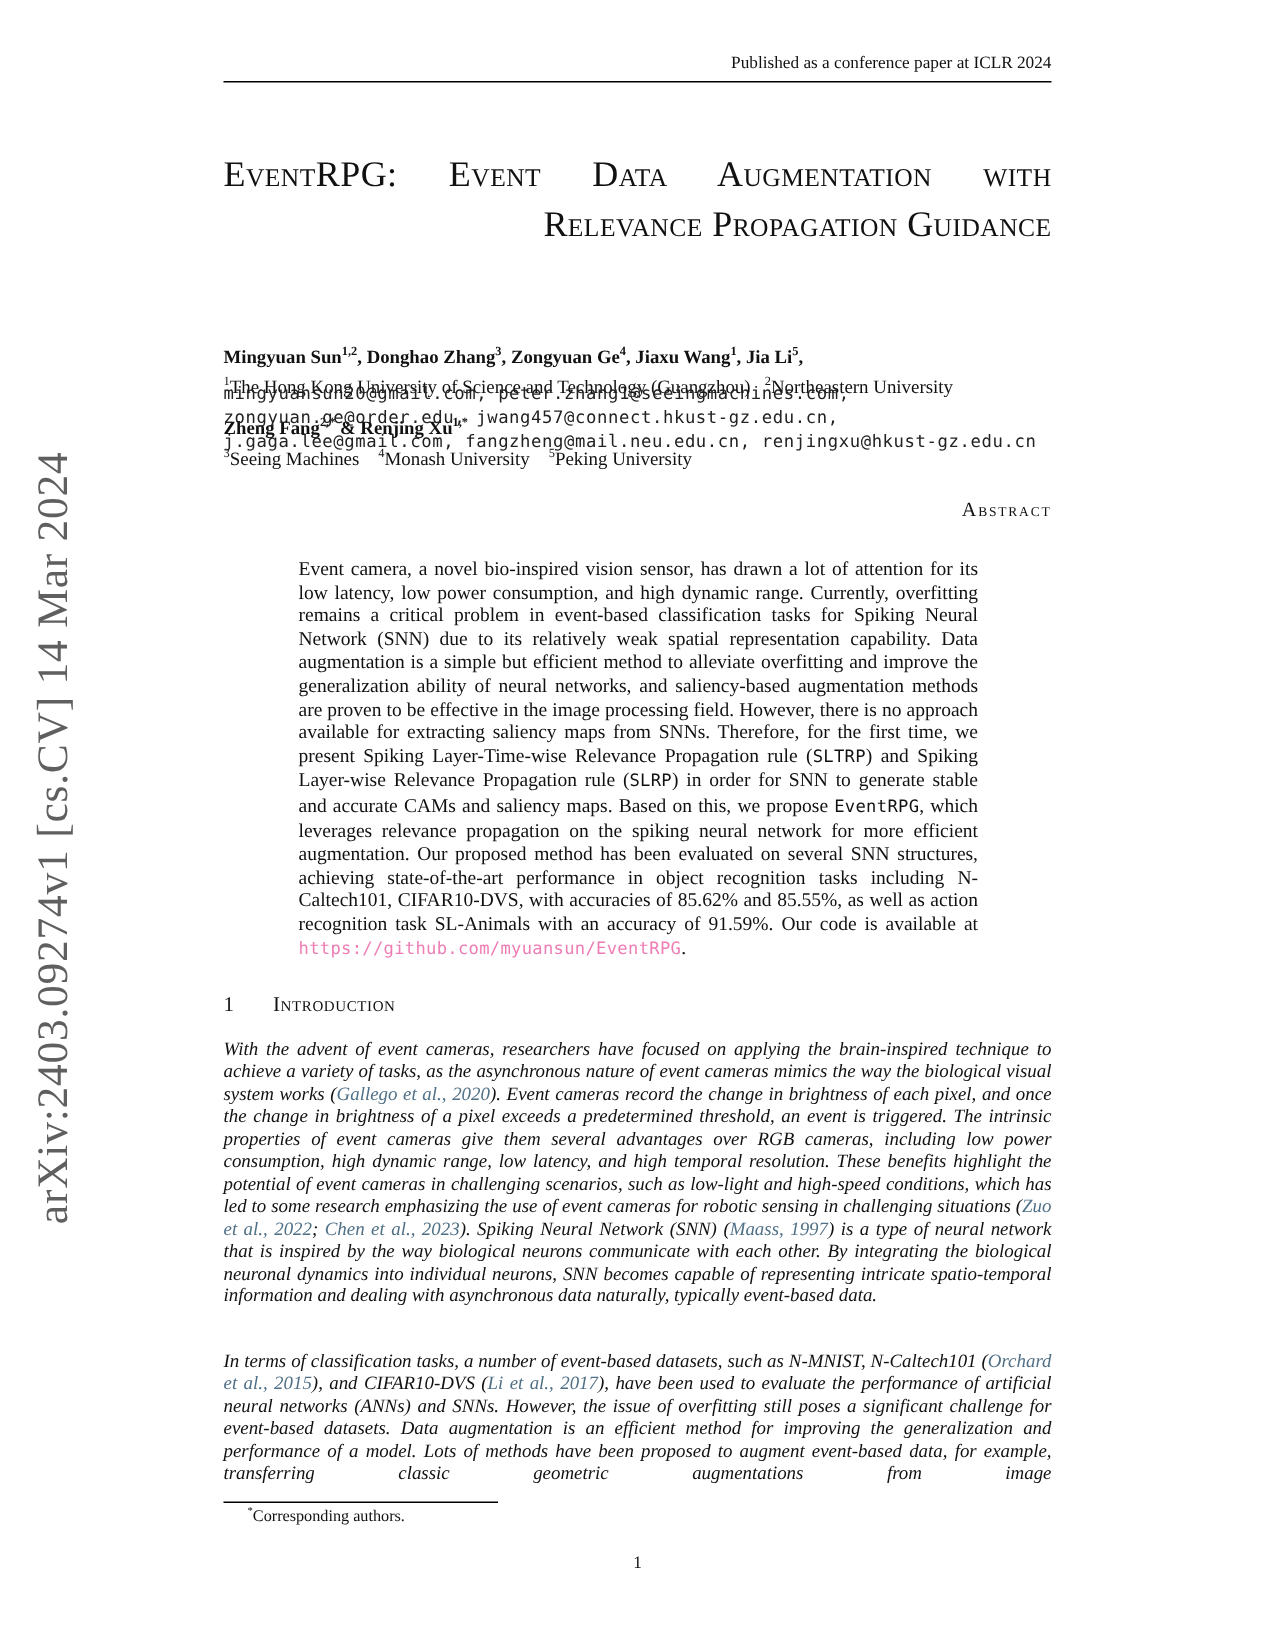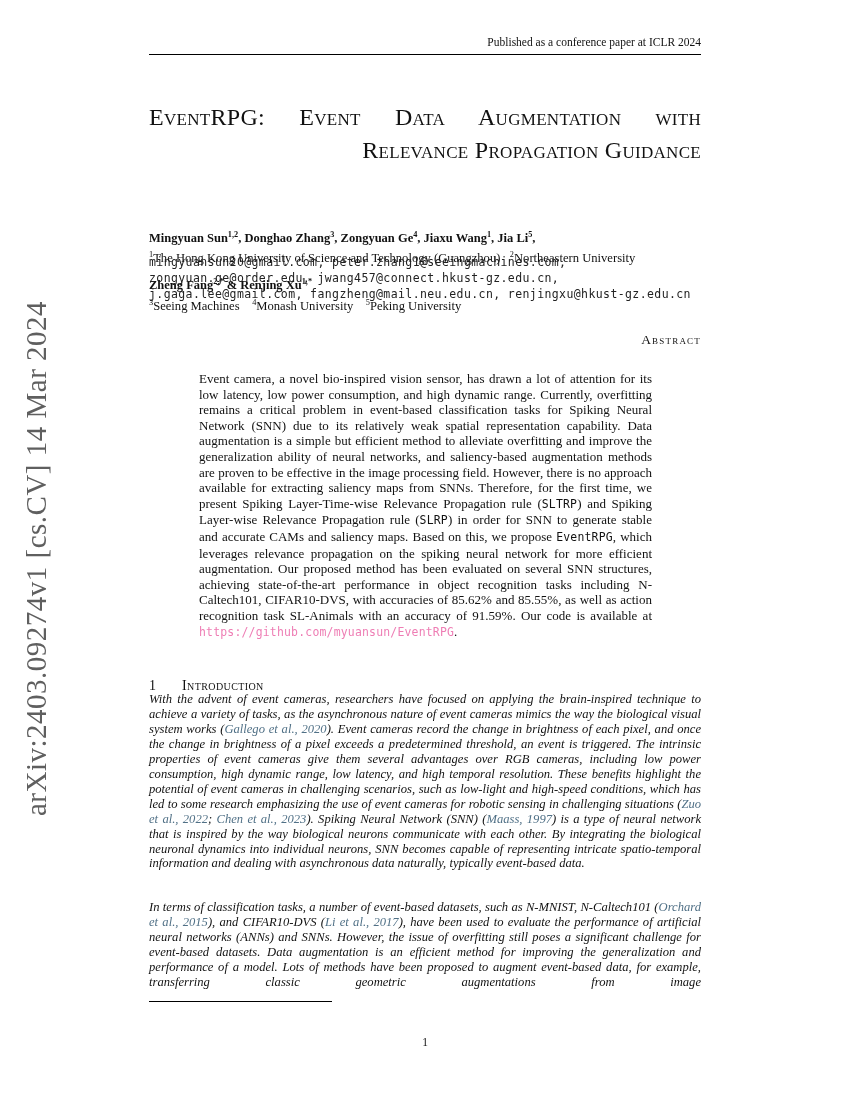--- a/index.html
+++ b/index.html
@@ -20,21 +20,21 @@
   .title-line1 { text-align: justify; text-align-last: justify; }
   .title-line2 { text-align: right; }
 
   .authors { left: 149px; top: 200px; width: 552px; font-weight: bold; font-size: 12.5px; line-height: 15.5px; white-space: pre-wrap; }
   .affils  { left: 149px; top: 218px; width: 600px; font-size: 12.6px; line-height: 16px; white-space: pre-wrap; }
   .emails  { left: 149px; top: 254px; width: 600px; font-family: "DejaVu Sans Mono", "Liberation Mono", monospace; font-size: 11.5px; letter-spacing: 0.4px; line-height: 16.2px; color: #222; }
 
   .abstract-heading { left: 149px; top: 332px; width: 552px; text-align: right; font-variant: small-caps; font-size: 13.5px; letter-spacing: 1.2px; }
   .abstract-body { left: 199px; top: 371px; width: 453px; font-size: 13px; line-height: 15.6px; text-align: justify; }
 
-  .section-heading { left: 149px; top: 663px; width: 552px; font-size: 14px; margin-top: 15px; }
+  .section-heading { left: 149px; top: 663px; width: 552px; font-size: 14px; }
   .section-number { display: inline-block; }
   .section-title { display: inline-block; margin-left: 26px; font-variant: small-caps; letter-spacing: 0.4px; }
 
   .body-para { left: 149px; width: 552px; font-size: 12.6px; line-height: 14.95px; text-align: justify; font-style: italic; }
   .para-1 { top: 692px; }
   .para-2 { top: 900px; text-align-last: justify; }
 
   .footnote-rule { left: 149px; top: 1001px; width: 183px; height: 1px; background: #000; }
   .footnote { left: 165px; top: 1005px; width: 400px; font-size: 10.8px; }
 
@@ -90,16 +90,17 @@
   <div class="abs abstract-body"><span>Event camera, a novel bio-inspired vision sensor, has drawn a lot of attention for its low latency, low power consumption, and high dynamic range. Currently, overfitting remains a critical problem in event-based classification tasks for Spiking Neural Network (SNN) due to its relatively weak spatial representation capability. Data augmentation is a simple but efficient method to alleviate overfitting and improve the generalization ability of neural networks, and saliency-based augmentation methods are proven to be effective in the image processing field. However, there is no approach available for extracting saliency maps from SNNs. Therefore, for the first time, we present Spiking Layer-Time-wise Relevance Propagation rule (</span><span class="seg-mono">SLTRP</span><span>) and Spiking Layer-wise Relevance Propagation rule (</span><span class="seg-mono">SLRP</span><span>) in order for SNN to generate stable and accurate CAMs and saliency maps. Based on this, we propose </span><span class="seg-mono">EventRPG</span><span>, which leverages relevance propagation on the spiking neural network for more efficient augmentation. Our proposed method has been evaluated on several SNN structures, achieving state-of-the-art performance in object recognition tasks including N-Caltech101, CIFAR10-DVS, with accuracies of 85.62% and 85.55%, as well as action recognition task SL-Animals with an accuracy of 91.59%. Our code is available at </span><span class="seg-url">https://github.com/myuansun/EventRPG</span><span>.</span></div>
 
   <div class="abs section-heading">
     <span class="section-number">1</span><span class="section-title">Introduction</span>
   </div>
 
   <div class="abs body-para para-1"><span>With the advent of event cameras, researchers have focused on applying the brain-inspired technique to achieve a variety of tasks, as the asynchronous nature of event cameras mimics the way the biological visual system works (</span><span class="seg-cite">Gallego et al., 2020</span><span>). Event cameras record the change in brightness of each pixel, and once the change in brightness of a pixel exceeds a predetermined threshold, an event is triggered. The intrinsic properties of event cameras give them several advantages over RGB cameras, including low power consumption, high dynamic range, low latency, and high temporal resolution. These benefits highlight the potential of event cameras in challenging scenarios, such as low-light and high-speed conditions, which has led to some research emphasizing the use of event cameras for robotic sensing in challenging situations (</span><span class="seg-cite">Zuo et al., 2022</span><span>; </span><span class="seg-cite">Chen et al., 2023</span><span>). Spiking Neural Network (SNN) (</span><span class="seg-cite">Maass, 1997</span><span>) is a type of neural network that is inspired by the way biological neurons communicate with each other. By integrating the biological neuronal dynamics into individual neurons, SNN becomes capable of representing intricate spatio-temporal information and dealing with asynchronous data naturally, typically event-based data.</span></div>
   <div class="abs body-para para-2"><span>In terms of classification tasks, a number of event-based datasets, such as N-MNIST, N-Caltech101 (</span><span class="seg-cite">Orchard et al., 2015</span><span>), and CIFAR10-DVS (</span><span class="seg-cite">Li et al., 2017</span><span>), have been used to evaluate the performance of artificial neural networks (ANNs) and SNNs. However, the issue of overfitting still poses a significant challenge for event-based datasets. Data augmentation is an efficient method for improving the generalization and performance of a model. Lots of methods have been proposed to augment event-based data, for example, transferring classic geometric augmentations from image</span></div>
 
   <div class="abs footnote-rule"></div>
+  <div class="abs footnote"><sup class="seg-sup">*</sup><span>Corresponding authors.</span></div>
 
   <div class="abs page-number">1</div>
 
 </div>
 
 </body></html>

